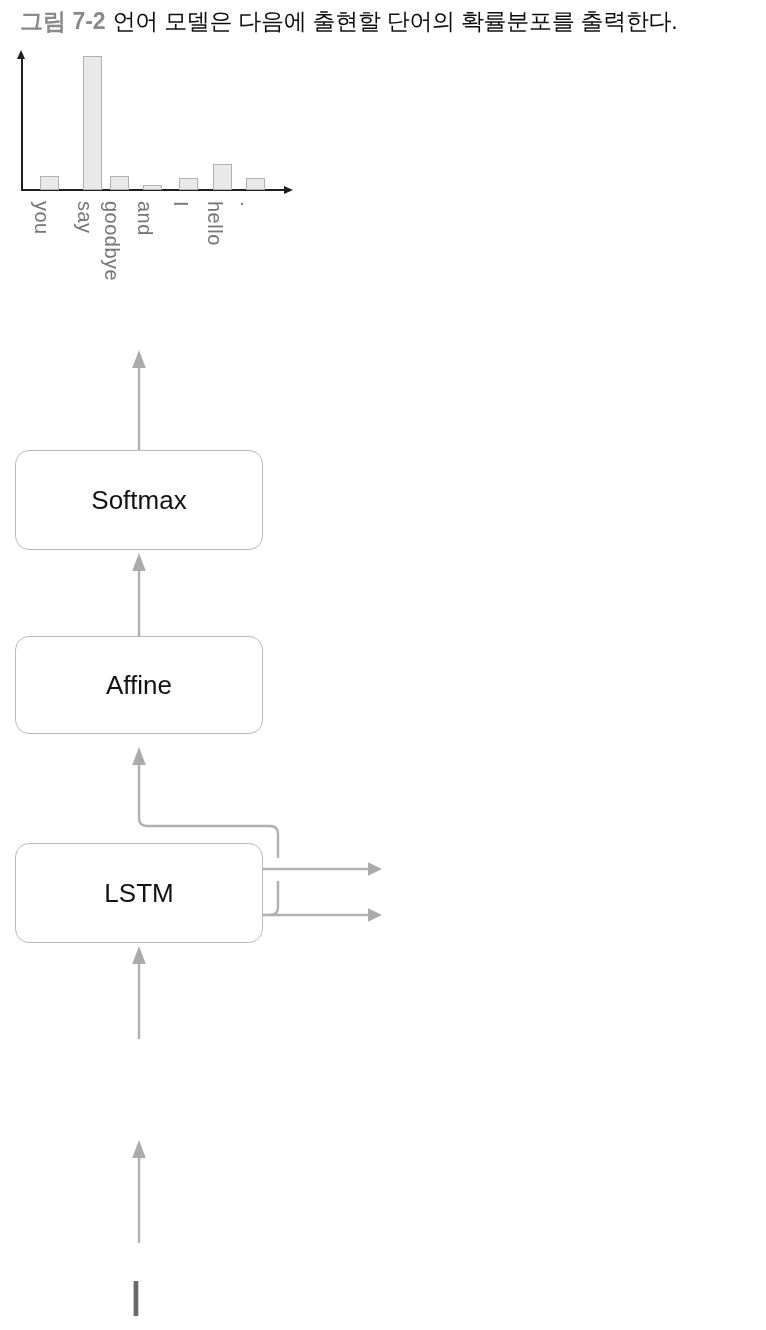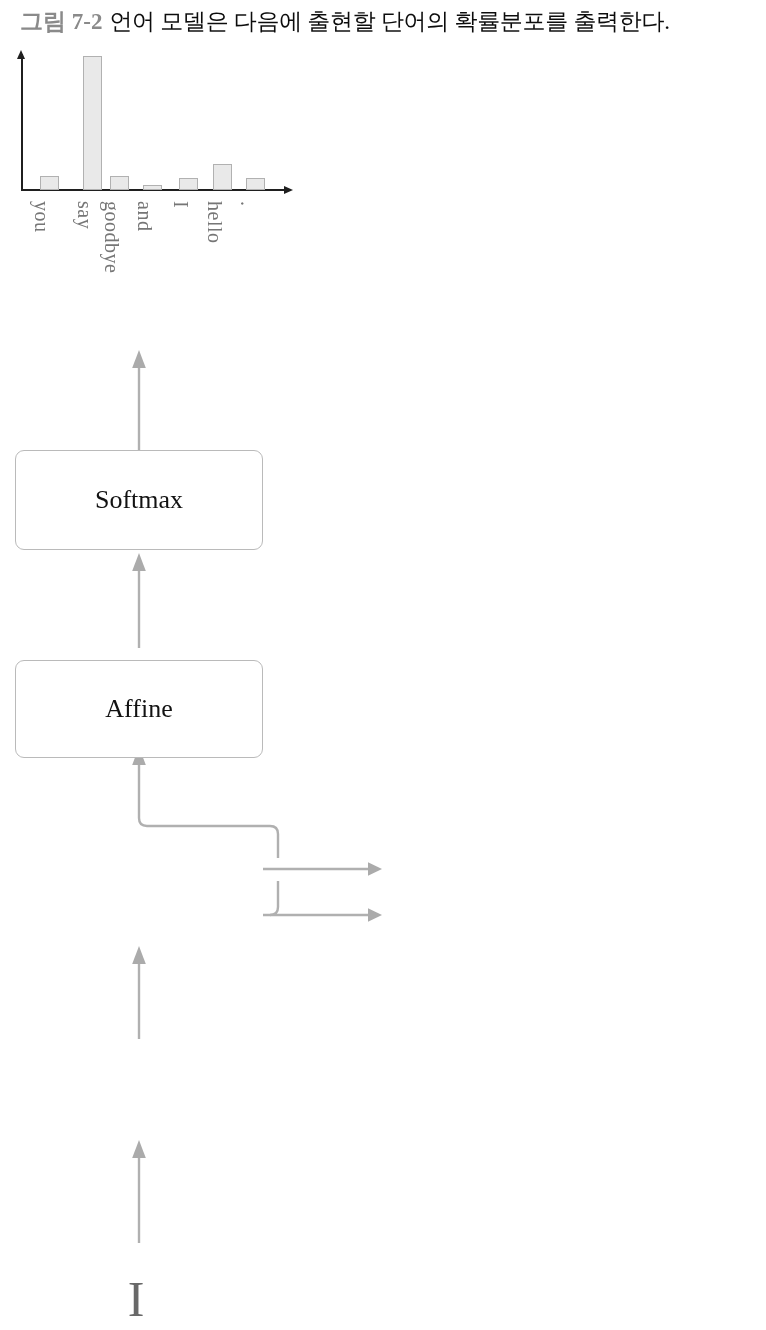--- a/index.html
+++ b/index.html
@@ -8,21 +8,21 @@
     --bar-fill:#e9e9e9; --bar-border:#b1b1b1;
     --axis:#1f1f1f; --bar-label:#767676;
     --title-tag:#8a8a8a; --title-text:#0c0c0c;
     --input-word:#696969;
   }
   html,body{margin:0;padding:0;}
   body{
     width:766px;height:1330px;background:#ffffff;overflow:hidden;
     font-family:"Liberation Sans", sans-serif;
   }
-  .page{position:relative;width:622px;height:1330px;background:#fff;font-family:Liberation Serif, serif;}
+  .page{position:relative;width:622px;height:1330px;background:#fff;}
 
   
   .title{position:absolute;left:20px;top:7px;font-size:23px;white-space:nowrap;line-height:1.3;}
   .title-tag{color:var(--title-tag);font-weight:700;margin-right:7px;}
   .title-text{color:var(--title-text);font-weight:500;letter-spacing:-0.3px;}
 
   
   .chart{position:absolute;left:0;top:48px;width:330px;height:290px;z-index:2;}
   .plot{position:absolute;left:21px;top:7px;width:272px;height:135px;}
   .bar{
@@ -48,26 +48,26 @@
   }
 
   
   .connectors{position:absolute;left:0;top:0;z-index:1;pointer-events:none;}
   .shaft{stroke:var(--line);stroke-width:2.4;fill:none;}
   .head{fill:var(--head);stroke:none;}
 
   
   .box{
     position:absolute;left:15px;width:248px;box-sizing:border-box;z-index:2;
-    background:#ffffff;border:1.5px solid var(--box-border);border-radius:9px;
+    background:#ffffff;border:1.5px solid var(--box-border);border-radius:14px;
     display:flex;align-items:center;justify-content:center;
     font-size:26px;color:var(--box-text);
   }
   .box-softmax{top:450px;height:100px;}
-  .box-affine{top:660px;height:98px;}
+  .box-affine{top:636px;height:98px;}
   .box-lstm{top:843px;height:100px;}
   .box-embedding{top:1039px;height:99px;}
 
   
   .input-word{
     position:absolute;left:110px;top:1274px;width:52px;text-align:center;
     font-size:50px;line-height:1;color:var(--input-word);font-weight:400;z-index:2;
   }
 </style>
 </head>
@@ -126,16 +126,19 @@
     <path class="shaft" d="M139 1243 V1158"></path>
     <path class="head" d="M139 1140 L132.2 1158 L145.8 1158 Z"></path>
   </svg>
 
   <div class="box box-softmax">
     <span>Softmax</span>
   </div>
   <div class="box box-affine">
     <span>Affine</span>
   </div>
+  <div class="box box-lstm">
+    <span>LSTM</span>
+  </div>
 
   <div class="input-word">I</div>
 
 </div>
 
 </body></html>

